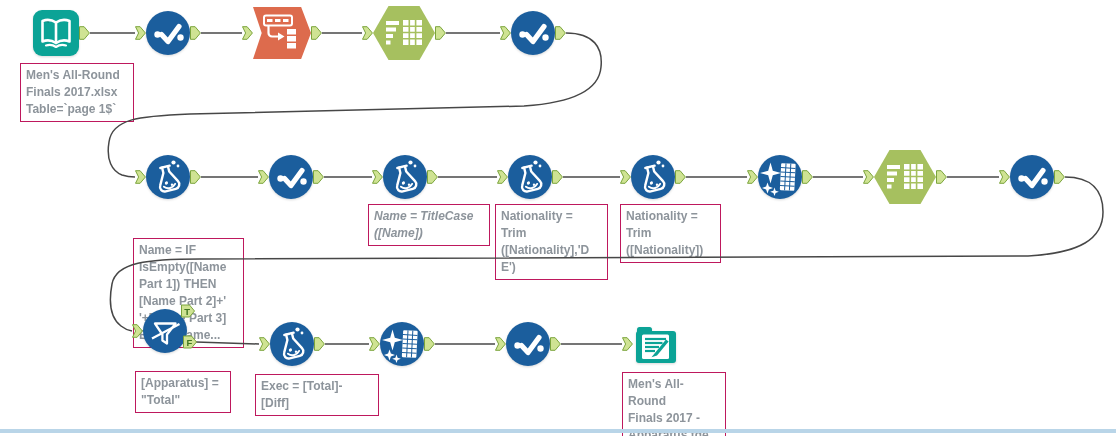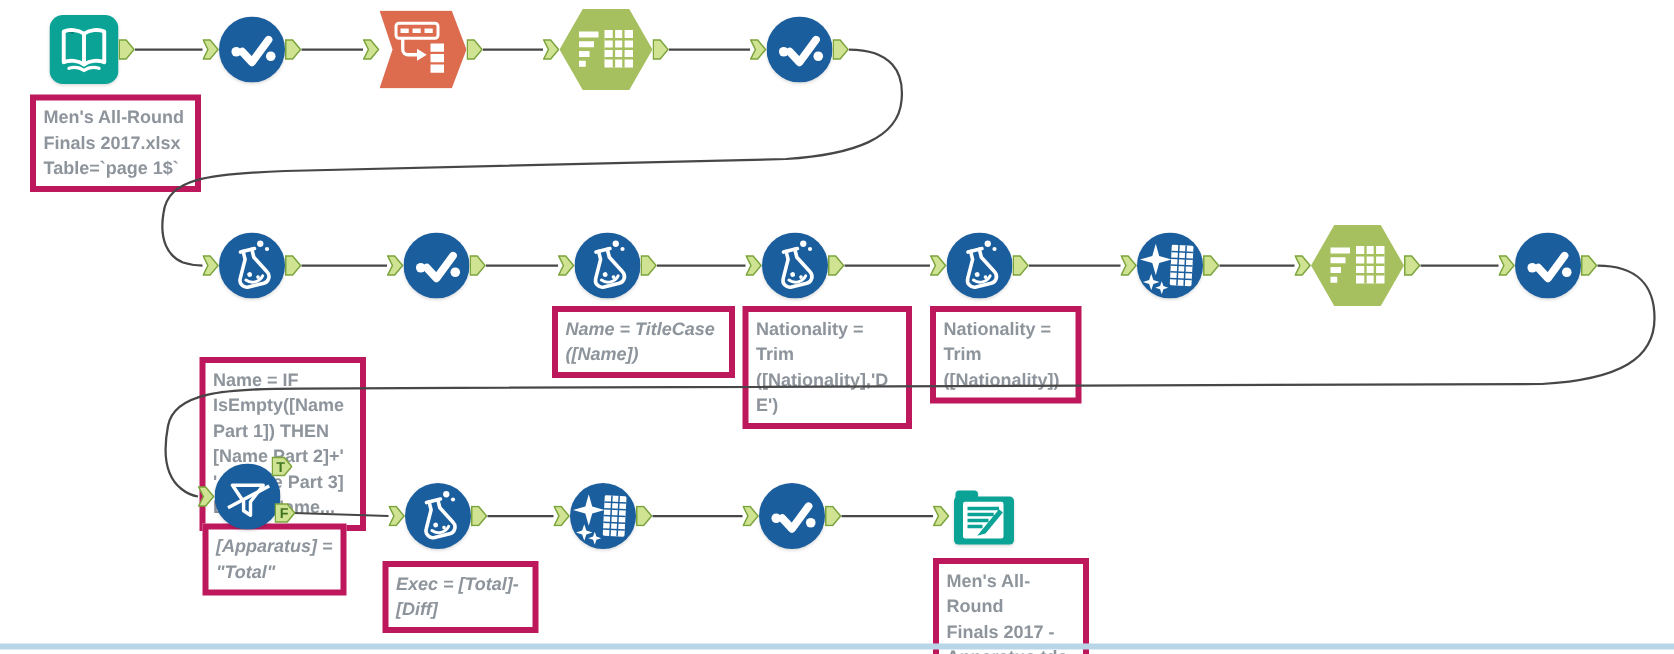--- a/index.html
+++ b/index.html
@@ -2,21 +2,21 @@
 <html><head>
 <meta charset="utf-8">
 <style>
   html,body{margin:0;padding:0;background:#fff;}
   #canvas{
     position:relative;width:1116px;height:436px;overflow:hidden;background:#ffffff;
     font-family:"Liberation Sans",sans-serif;
   }
   .annotation{
     position:absolute;z-index:1;box-sizing:border-box;
-    background:#ffffff;border:4px solid #be185d;
+    background:#ffffff;border:1px solid #be185d;
     color:#8d949b;font-weight:bold;font-size:12px;line-height:17px;
     padding:3px 5px;white-space:pre-line;
   }
   .wires{position:absolute;left:0;top:0;z-index:2;pointer-events:none;}
   .wires path{fill:none;stroke:#474747;stroke-width:1.5;}
   .tool{position:absolute;z-index:3;}
   .tool .ic{display:block;filter:drop-shadow(0 1px 1px rgba(0,0,0,0.15));}
   .anchor{position:absolute;z-index:4;}
   .hexwrap{
     width:62px;height:54px;background:#a6c05f;
@@ -44,23 +44,23 @@
 ELSE [Name...</div>
   <div class="annotation" style="left:368px;top:204px;width:122px;font-style:italic;">Name = TitleCase
 ([Name])</div>
   <div class="annotation" style="left:495px;top:204px;width:113px;">Nationality =
 Trim
 ([Nationality],'D
 E')</div>
   <div class="annotation" style="left:620px;top:204px;width:101px;">Nationality =
 Trim
 ([Nationality])</div>
-  <div class="annotation" style="left:135px;top:349px;width:96px;font-style:italic;">[Apparatus] =
+  <div class="annotation" style="left:135px;top:371px;width:96px;">[Apparatus] =
 "Total"</div>
-  <div class="annotation" style="left:255px;top:374px;width:104px;font-style:italic;">Exec = [Total]-
+  <div class="annotation" style="left:255px;top:374px;width:124px;">Exec = [Total]-
 [Diff]</div>
   <div class="annotation" style="left:622px;top:372px;width:104px;">Men's All-Round
 Finals 2017 -
 Apparatus.tde</div>
 
   <svg class="wires" width="1116" height="436">
     <path d="M90 33 H135"></path>
     <path d="M201 33 H242"></path>
     <path d="M322 33 H362"></path>
     <path d="M446 33 H500"></path>

